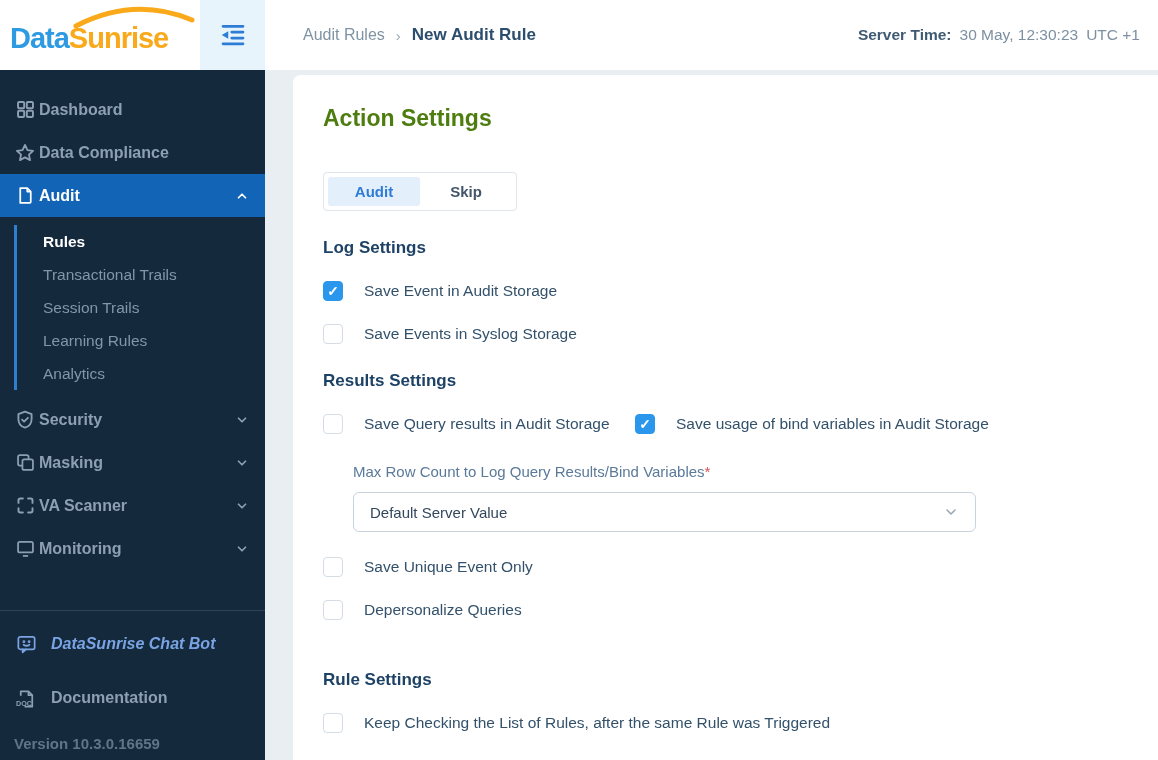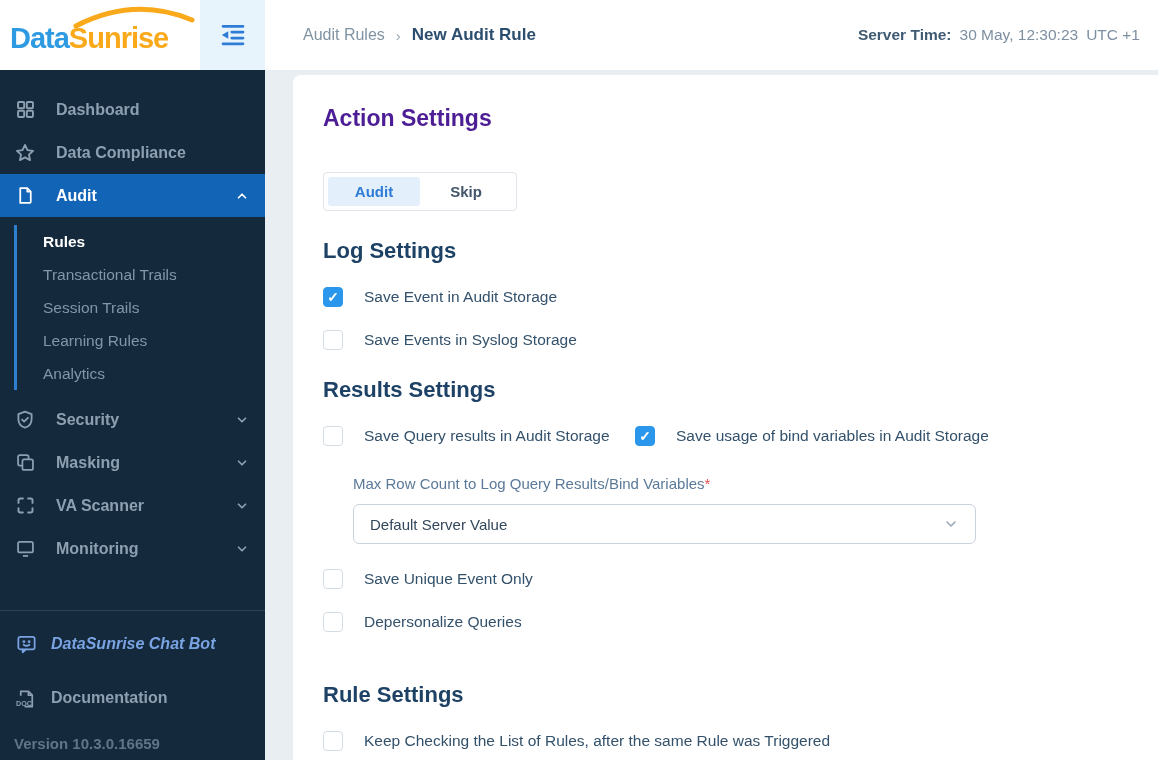--- a/index.html
+++ b/index.html
@@ -9,21 +9,21 @@
   
   .sidebar { position:fixed; left:0; top:0; width:265px; height:760px; background:#15293c; z-index:5; }
   .logo-bar { height:70px; background:#fff; display:flex;justify-content:center; }
   .logo { flex:1; position:relative; padding:22px 0 0 10px; font-size:29px; font-weight:bold; letter-spacing:-1px; cursor:pointer; white-space:nowrap; }
   .logo-data { color:#2e9ae2; }
   .logo-sun  { color:#f9a91a; }
   .logo-arc  { position:absolute; left:72px; top:4px; }
   .logo-toggle { width:65px; height:70px; background:#e8f4fb; display:flex; align-items:center; justify-content:center; cursor:pointer; }
 
   .nav { position:absolute; top:70px; left:0; right:0; height:540px; overflow:hidden; padding-top:18px; }
-  .nav-item { height:43px; display:flex; align-items:center; gap:20px; padding:0 16px 0 14px;
+  .nav-item { height:43px; display:flex; align-items:center; gap:3px; padding:0 16px 0 14px;
     color:#8da0b1; font-size:16px; font-weight:bold; cursor:pointer; }
   .nav-item .icon { width:22px; height:22px; flex:none; display:flex; align-items:center; justify-content:center; }
   .nav-item .chev { margin-left:auto; display:flex; }
   .nav-item.active { background:#1164b6; color:#fff; }
 
   .submenu { position:relative; margin:8px 0 8px 14px; border-left:3px solid #2f7fd1; }
   .sub-item { height:33px; display:flex; align-items:center; padding-left:26px;
     color:#8296a9; font-size:15.5px; cursor:pointer; }
   .sub-item.active { color:#fff; font-weight:bold; }
 
@@ -42,28 +42,28 @@
   .crumb-parent { color:#7f93a3; font-size:16px; cursor:pointer; }
   .crumb-sep { color:#9aa9b6; font-size:15px; margin:0 11px; }
   .crumb-current { color:#2c4e6e; font-size:17px; font-weight:bold; }
   .server-time { margin-left:auto; font-size:15.5px; display:flex; gap:8px; align-items:center; }
   .st-label { color:#3f5a73; font-weight:bold; }
   .st-value, .st-zone { color:#7d8fa0; }
 
   .content { flex:1; padding:5px 0 0 28px; overflow:hidden; }
   .card { background:#fff; border-radius:8px 0 0 0; height:100%; padding:30px 40px 0 30px; }
 
-  .page-title { font-size:23px; color:#4c1d95; }
+  .page-title { font-size:23px; color:#4d7c0f; }
 
   .tabs { display:inline-flex; border:1px solid #dfe5eb; border-radius:4px; padding:4px; margin-top:40px; background:#fff; }
   .tab { width:92px; height:29px; display:flex; align-items:center; justify-content:center;
     font-size:15px; font-weight:bold; color:#44566c; border-radius:3px; cursor:pointer; }
   .tab.active { background:#e4effc; color:#2e7cd6; }
 
-  .section-title { font-size:22px; font-weight:bold; color:#1d4265; margin:27px 0 23px; }
+  .section-title { font-size:17px; font-weight:bold; color:#1d4265; margin:27px 0 23px; }
 
   .check-row { display:flex; align-items:center; gap:21px; margin-bottom:23px; cursor:pointer; width:max-content; }
   .cb { width:20px; height:20px; border:1px solid #d4dde4; border-radius:4px; background:#fff; position:relative; flex:none; }
   .cb.checked { background:#2b97ec; border-color:#2b97ec; }
   .cb.checked::after { content:"\2713"; position:absolute; inset:0; color:#fff; font-size:14px;
     font-weight:bold; line-height:19px; text-align:center; }
   .cb-label { font-size:15.5px; color:#33516b; }
 
   .results-row { display:flex; margin-bottom:0; }
   .results-row .check-row { margin-bottom:0; }

